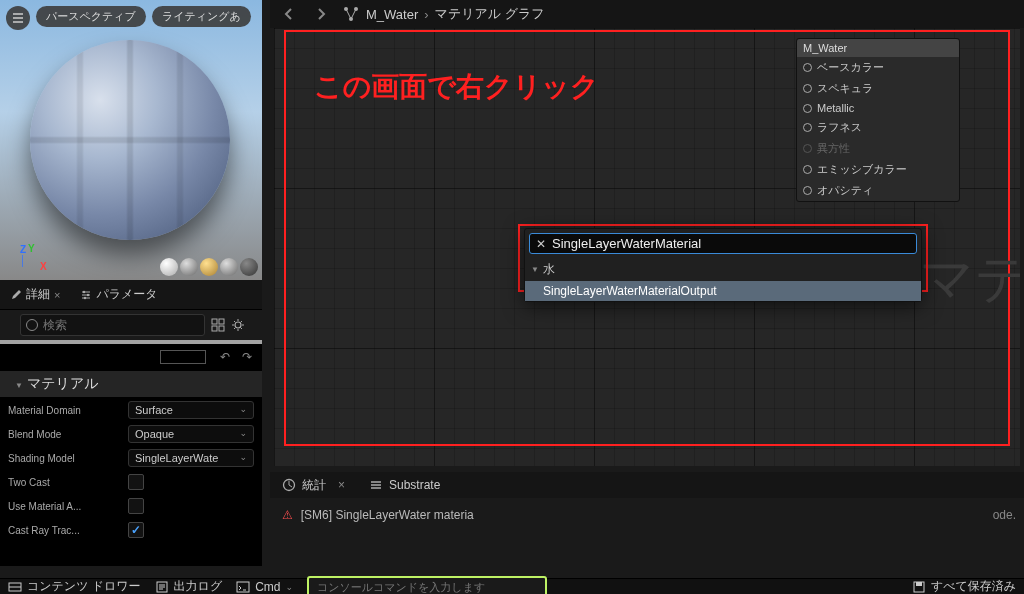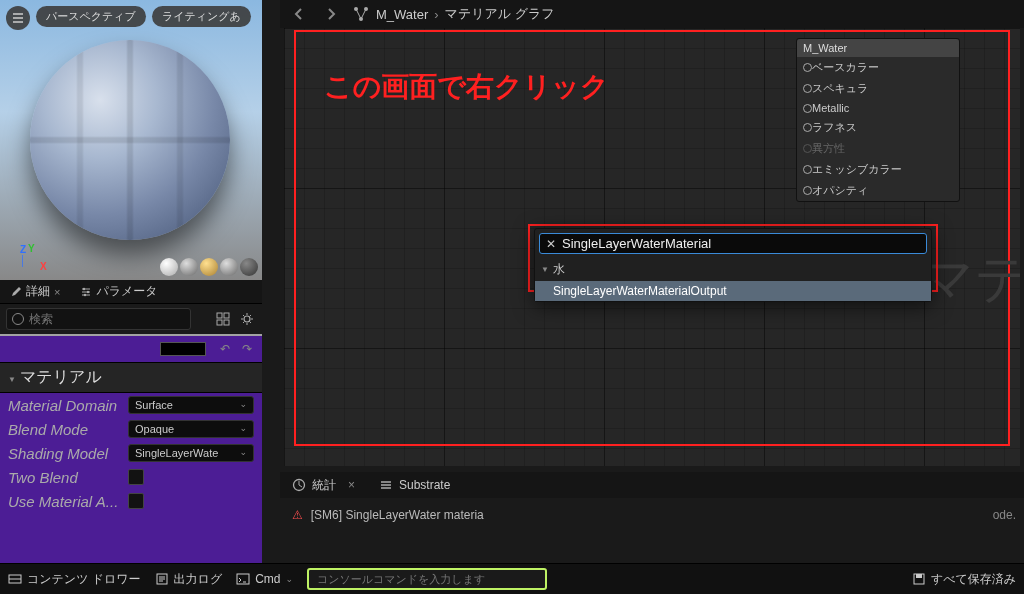--- a/index.html
+++ b/index.html
@@ -1,19 +1,19 @@
 <!DOCTYPE html>
 <html><head>
 <meta charset="utf-8">
 <style>
 * { margin: 0; padding: 0; box-sizing: border-box; font-family: "Segoe UI", "Meiryo", sans-serif; }
 body { width: 1024px; height: 594px; background: #1a1a1a; color: #c0c0c0; font-size: 12px; overflow: hidden; position: relative; }
 
 
-.left-panel { position: absolute; left: 0; top: 0; width: 262px; height: 566px; background: #4c1d95; }
+.left-panel { position: absolute; left: 0; top: 0; width: 262px; height: 566px; background: #000000; }
 
 .viewport { position: relative; width: 262px; height: 280px; background: linear-gradient(180deg, #8bb8e0 0%, #b5d0e8 40%, #888 100%); overflow: hidden; }
 .viewport-pill { position: absolute; background: rgba(60,60,60,0.9); color: #ddd; border-radius: 12px; padding: 3px 10px; font-size: 11px; display:flex; align-items:center; gap:4px; }
 .viewport-pill.menu { top: 6px; left: 6px; width: 24px; height: 24px; border-radius: 50%; padding: 0; justify-content:center; }
 .viewport-pill.persp { top: 6px; left: 36px; }
 .viewport-pill.light { top: 6px; left: 152px; }
 
 .sphere-wrap { position:absolute; left:30px; top:40px; width:200px; height:200px; }
 .sphere { width:200px; height:200px; border-radius:50%; background: radial-gradient(circle at 35% 30%, #d8e0ec 0%, #a8b8d0 30%, #7888a8 60%, #405070 100%); box-shadow: 0 15px 25px rgba(0,0,0,0.5); position:relative; overflow:hidden; }
 .sphere::before { content:""; position:absolute; inset:0; background:
@@ -29,48 +29,48 @@
 .axis-z { color:#3070ff; font-size:10px; font-weight:bold; }
 .axis-y { color:#30c030; font-size:10px; font-weight:bold; position:absolute; left:20px; bottom:18px; }
 .axis-x { color:#ff4040; font-size:10px; font-weight:bold; position:absolute; left:32px; bottom:0; }
 
 .shape-balls { position:absolute; right:4px; bottom:4px; display:flex; gap:2px; }
 .shape-ball { width:18px; height:18px; border-radius:50%; background:radial-gradient(circle at 35% 30%, #ddd, #666); }
 .shape-ball.gold { background:radial-gradient(circle at 35% 30%, #ffe090, #aa8030); }
 .shape-ball.white { background:radial-gradient(circle at 35% 30%, #fff, #aaa); }
 .shape-ball.dark { background:radial-gradient(circle at 35% 30%, #888, #333); }
 
-.tabs-row { display:flex; background:#151515; border-bottom:1px solid #000; height:24px; align-items:center; }
+.tabs-row { display:flex; background:#151515; border-bottom:1px solid #000; height:30px; align-items:center; }
 .tab { display:flex; align-items:center; gap:4px; padding:4px 10px; color:#ccc; font-size:12px; }
 .tab .close-x { color:#888; font-size:11px; }
 .tab-ico { width:12px; height:12px; display:inline-block; }
 
-.search-row { display:flex; align-items:center; gap:6px; padding:4px 6px; background:#1a1a1a; border-bottom:2px solid #a3a3a3; }
+.search-row { display:flex; align-items:center; gap:6px; padding:4px 20px; background:#1a1a1a; border-bottom:4px solid #a3a3a3; }
 .search-input { flex:1; background:#121212; border:1px solid #333; border-radius:3px; color:#888; padding:3px 6px 3px 22px; font-size:12px; }
 .search-wrap { position:relative; flex:1; }
 .search-wrap::before { content:""; position:absolute; left:6px; top:50%; transform:translateY(-50%); width:10px; height:10px; border:1.5px solid #888; border-radius:50%; }
 .tool-ico { width:18px; height:18px; display:flex; align-items:center; justify-content:center; color:#aaa; cursor:pointer; }
 
 .swatch-row { display:flex; justify-content:flex-end; padding:6px 10px; gap:8px; align-items:center; }
 .swatch { width:46px; height:14px; background:#000; border:1px solid #555; }
 .nav-arrows { display:flex; gap:12px; color:#888; margin-left:6px; }
 
-.section-hdr { background:#252525; padding:4px 8px; font-size:16px; color:#ddd; border-top:1px solid #000; border-bottom:1px solid #000; }
+.section-hdr { background:#252525; padding:4px 15px; font-size:14px; color:#ddd; border-top:1px solid #000; border-bottom:1px solid #000; }
 .section-hdr::before { content:"▼"; font-size:8px; margin-right:4px; color:#888; }
 
 .prop-row { display:flex; align-items:center; padding:3px 8px; min-height:24px; }
-.prop-label { width:120px; color:#aaa; font-size:15px; white-space:nowrap; overflow:hidden; text-overflow:ellipsis;font-style:italic; }
+.prop-label { width:120px; color:#aaa; font-size:10px; white-space:nowrap; overflow:hidden; text-overflow:ellipsis; }
 .prop-val { flex:1; }
 .dropdown { display:flex; justify-content:space-between; background:#0d0d0d; border:1px solid #333; border-radius:3px; padding:2px 6px; font-size:11px; color:#ccc; min-height:18px; }
 .dropdown .chev { color:#888; font-size:9px; }
 .checkbox { width:16px; height:16px; border:1px solid #444; border-radius:2px; background:#121212; display:flex; align-items:center; justify-content:center; }
 .checkbox.checked::after { content:"✓"; color:#4aa3ff; font-size:12px; font-weight:bold; }
 
 
-.main-area { position:absolute; left:280px; top:0; right:0; height:566px; background:#1a1a1a; }
+.main-area { position:absolute; left:270px; top:0; right:0; height:566px; background:#1a1a1a; }
 .toolbar { height:28px; display:flex; align-items:center; gap:10px; padding:0 8px; background:#151515; }
 .nav-btn { width:22px; height:22px; display:flex; align-items:center; justify-content:center; color:#888; }
 .bread-ico { width:18px; height:18px; color:#aaa; }
 .breadcrumb { display:flex; align-items:center; gap:6px; color:#ccc; font-size:13px; }
 .breadcrumb .sep { color:#888; }
 
 .graph-canvas { position:absolute; left:4px; top:28px; right:4px; height:438px; background:#262626;
   background-image:
     linear-gradient(rgba(0,0,0,0.35) 1px, transparent 1px),
     linear-gradient(90deg, rgba(0,0,0,0.35) 1px, transparent 1px),
@@ -80,21 +80,21 @@
   overflow:hidden;
 }
 .red-box { position:absolute; border:2px solid #ff2020; pointer-events:none; }
 .red-box.big { left:10px; top:2px; right:10px; bottom:20px; }
 .annotation { position:absolute; color:#ff2020; font-size:28px; font-weight:bold; }
 
 .watermark { position:absolute; right:-10px; bottom:150px; color:#3a3a3a; font-size:54px; font-weight:300; user-select:none; }
 
 .material-node { position:absolute; right:60px; top:10px; width:164px; background:#2a2a2a; border:1px solid #111; border-radius:3px; font-size:11px; }
 .mn-header { background:#444; color:#ddd; padding:3px 6px; border-radius:3px 3px 0 0; }
-.mn-row { display:flex; align-items:center; padding:3px 6px; color:#ccc; }
+.mn-row { display:flex; align-items:center; gap:5px; padding:3px 6px; color:#ccc; }
 .mn-row.dim { color:#666; }
 .pin { width:9px; height:9px; border-radius:50%; border:1.5px solid #aaa; background:transparent; flex-shrink:0; }
 .pin.dim { border-color:#555; }
 
 .context-menu { position:absolute; left:250px; top:200px; width:398px; background:#202020; border:1px solid #111; border-radius:3px; box-shadow:0 4px 20px rgba(0,0,0,0.6); }
 .red-box.ctx { left:244px; top:196px; width:410px; height:68px; }
 .cm-search { display:flex; align-items:center; background:#0a0a0a; border:1px solid #3a8ad8; border-radius:3px; margin:4px; padding:2px 6px; gap:6px; }
 .cm-search input { flex:1; background:transparent; border:none; color:#eee; font-size:13px; outline:none; }
 .cm-cat { display:flex; align-items:center; gap:4px; padding:3px 6px; color:#ccc; font-size:12px; }
 .cm-cat::before { content:"▼"; font-size:8px; color:#888; }
@@ -104,21 +104,21 @@
 
 .bottom-tabs { position:absolute; left:0; top:472px; right:0; }
 .bt-header { display:flex; background:#151515; height:26px; align-items:center; }
 .bt-tab { display:flex; align-items:center; gap:6px; padding:4px 12px; font-size:12px; color:#ccc; }
 .bt-tab .close-x { color:#888; margin-left:6px; }
 .bt-content { padding:10px 12px; font-family: monospace; font-size:12px; color:#bbb; display:flex; align-items:center; gap:8px; }
 .warn-tri { color:#ff5050; }
 .fragment-right { color:#888; position:absolute; right:8px; }
 
 
-.footer { position:absolute; left:0; bottom:0; right:0; height:31px; background:#111; display:flex; align-items:center; padding:0 8px; gap:14px; border-top:1px solid #000; font-size:12px; color:#ccc; }
+.footer { position:absolute; left:0; bottom:0; right:0; height:16px; background:#111; display:flex; align-items:center; padding:0 8px; gap:14px; border-top:1px solid #000; font-size:12px; color:#ccc; }
 .ft-item { display:flex; align-items:center; gap:5px; cursor:pointer; }
 .ft-ico { width:14px; height:14px; display:inline-block; }
 .cmd-input { background:#1a1a1a; border:2px solid #bef264; color:#666; padding:3px 8px; border-radius:3px; width:240px; font-size:11px; }
 .ft-spacer { flex:1; }
 .ft-right { display:flex; align-items:center; gap:10px; }
 
 svg { display:block; }
 </style>
 </head>
 <body>
@@ -223,29 +223,35 @@
   <div class="prop-row">
     <div class="prop-label">Shading Model</div>
     <div class="prop-val">
         <div class="dropdown">
           <span>SingleLayerWate</span>
           <span class="chev">⌄</span>
         </div>
       </div>
   </div>
   <div class="prop-row">
-    <div class="prop-label">Two Blend</div>
+    <div class="prop-label">Two Cast</div>
     <div class="prop-val">
         <div class="checkbox"></div>
       </div>
   </div>
   <div class="prop-row">
     <div class="prop-label">Use Material A...</div>
     <div class="prop-val">
         <div class="checkbox"></div>
+      </div>
+  </div>
+  <div class="prop-row">
+    <div class="prop-label">Cast Ray Trac...</div>
+    <div class="prop-val">
+        <div class="checkbox checked"></div>
       </div>
   </div>
 </div>
 
 <div class="main-area">
   <div class="toolbar">
     <div class="nav-btn">
       <svg width="14" height="14" viewBox="0 0 14 14">
           <path d="M9 2L4 7l5 5" stroke="#888" stroke-width="2" fill="none"></path>
         </svg>

